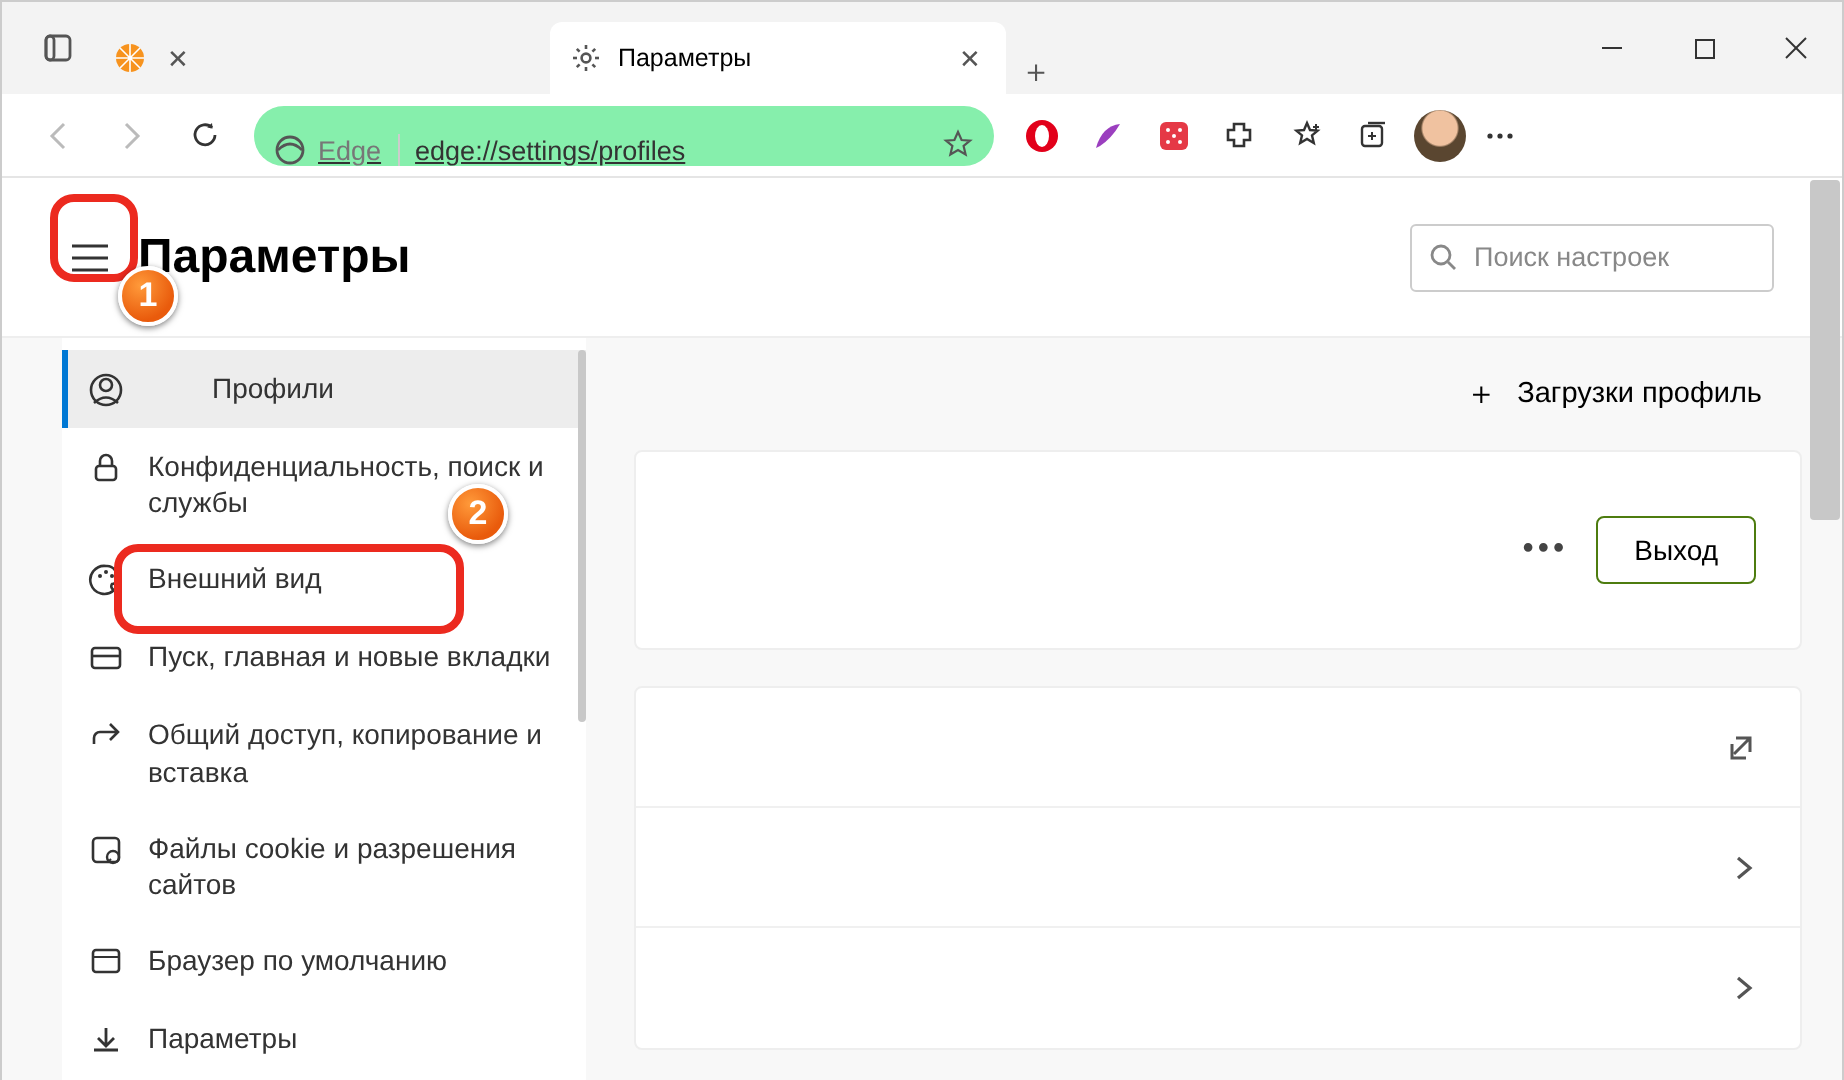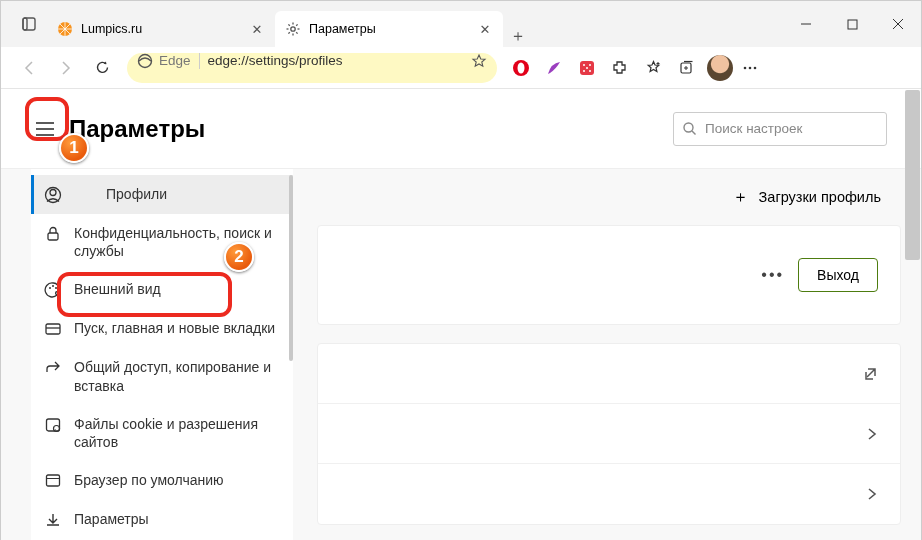--- a/index.html
+++ b/index.html
@@ -45,45 +45,46 @@
   .toolbar {
     height:42px; background:#fff; display:flex; align-items:center; padding:0 12px; gap:2px;
     border-bottom:1px solid #e5e5e5;
   }
   .tbtn { width:34px;height:32px;display:flex;align-items:center;justify-content:center;border-radius:4px;color:#333;}
   .tbtn.dis { color:#bbb; }
   .addr {
     flex:0 0 auto;
     width:370px;
     height:30px; border-radius:15px;
-    background:#fef9c3; display:flex;align-items:flex-start;
+    background:#86efac; display:flex;align-items:flex-end;
     padding:0 10px; font-size:13.5px; color:#333;
     margin:0 6px;
     gap:6px;
+    text-decoration:underline;
   }
   .addr .edgeico{width:16px;height:16px;}
   .addr .brand{color:#777;}
   .addr .vsep{width:1px;height:16px;background:#ccc;margin:0 2px;}
   .addr .url{flex:1;}
   .addr .star{color:#555;}
   .ext { display:flex; gap:1px; align-items:center;}
   .ext .ic{width:32px;height:32px;display:flex;align-items:center;justify-content:center;border-radius:4px;}
   .avatar{width:26px;height:26px;border-radius:50%;background:radial-gradient(circle at 50% 35%, #f0c2a0 40%, #5a4630 45%);margin-left:4px;}
   
   .content { position:absolute; top:88px; left:0; right:0; bottom:0; background:#f8f8f8;}
   .page-header {
     background:#fff; height:80px; display:flex; align-items:center;
     padding-left:26px;
     border-bottom:1px solid #eee;
   }
   .hamburger { width:36px;height:36px;display:flex;align-items:center;justify-content:center;}
   .page-title{ font-size:24px; font-weight:600; margin-left:6px;}
   .search-box{
     margin-left:auto; margin-right:34px;
-    width:214px;height:34px;border:1px solid #ccc;border-radius:3px;
+    width:182px;height:34px;border:1px solid #ccc;border-radius:3px;
     display:flex;align-items:center;padding:0 8px;font-size:13.5px;color:#888;
   }
   .search-box svg{margin-right:8px;}
   
   .sidebar {
     position:absolute; top:80px; left:30px; width:262px; bottom:0;
     background:#fff; padding-top:6px;
   }
   .sidebar-scroll{position:absolute; right:0; top:6px; width:4px; height:186px; background:#c8c8c8; border-radius:2px;}
   .sitem{
@@ -133,21 +134,20 @@
       </svg>
   </div>
   <div class="tabstrip">
     <div class="tab">
       <span class="fav">
         <svg width="16" height="16">
             <circle cx="8" cy="8" r="7" fill="#f7931e"></circle>
             <path d="M8 1 L8 15 M1 8 L15 8 M3 3 L13 13 M13 3 L3 13" stroke="#fff" stroke-width="0.8"></path>
           </svg>
       </span>
-      <span class="lbl">Lumpics.ru</span>
       <span class="close">✕</span>
     </div>
     <div class="tab active">
       <span class="fav">
         <svg width="16" height="16" viewBox="0 0 16 16">
             <circle cx="8" cy="8" r="2.2" fill="none" stroke="#555" stroke-width="1.3"></circle>
             <g stroke="#555" stroke-width="1.3">
               <line x1="8" y1="1.5" x2="8" y2="3.5"></line>
               <line x1="8" y1="12.5" x2="8" y2="14.5"></line>
               <line x1="1.5" y1="8" x2="3.5" y2="8"></line>

